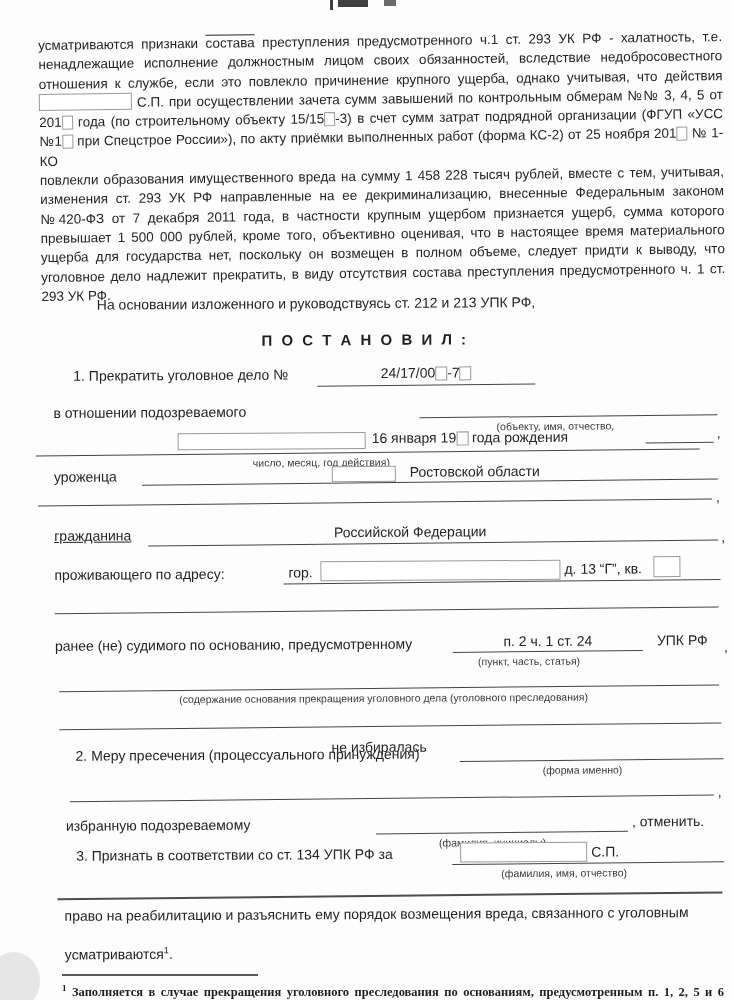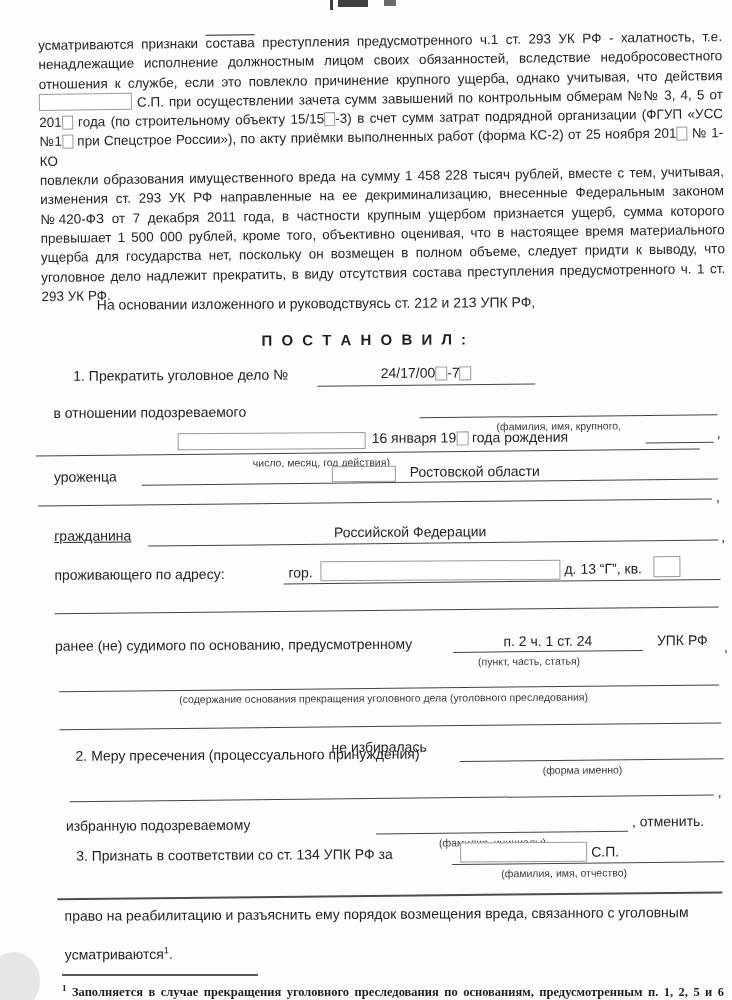--- a/index.html
+++ b/index.html
@@ -83,21 +83,21 @@
     <div class="heading">П О С Т А Н О В И Л :</div>
 
     <div class="lbl" style="left:74px;top:366px;">1. Прекратить уголовное дело №</div>
     <div class="uline" style="left:318px;top:385px;width:218px;"></div>
     <div class="val center" style="left:318px;top:365px;width:218px;">
       <span>24/17/00</span><span class="redact" style="width:12px;height:14px;"></span><span>-7</span><span class="redact" style="width:12px;height:14px;"></span>
     </div>
 
     <div class="lbl" style="left:54px;top:403px;">в отношении подозреваемого</div>
     <div class="uline" style="left:420px;top:417px;width:298px;"></div>
-    <div class="hint" style="left:497px;top:421px;">(фамилия, имя, крупного,</div>
+    <div class="hint" style="left:497px;top:421px;">(объекту, имя, отчество,</div>
 
     <div class="bx" style="left:178px;top:432px;width:188px;height:17px;"></div>
     <div class="val" style="left:372px;top:430px;">
       <span>16 января 19</span><span class="redact" style="width:12px;height:14px;"></span><span> года рождения</span>
     </div>
     <div class="uline" style="left:646px;top:444px;width:68px;"></div>
     <span class="comma" style="left:717px;top:427px;">,</span>
     <div class="uline" style="left:36px;top:452px;width:664px;"></div>
     <div class="hint" style="left:253px;top:456px;">число, месяц, год действия)</div>
 

